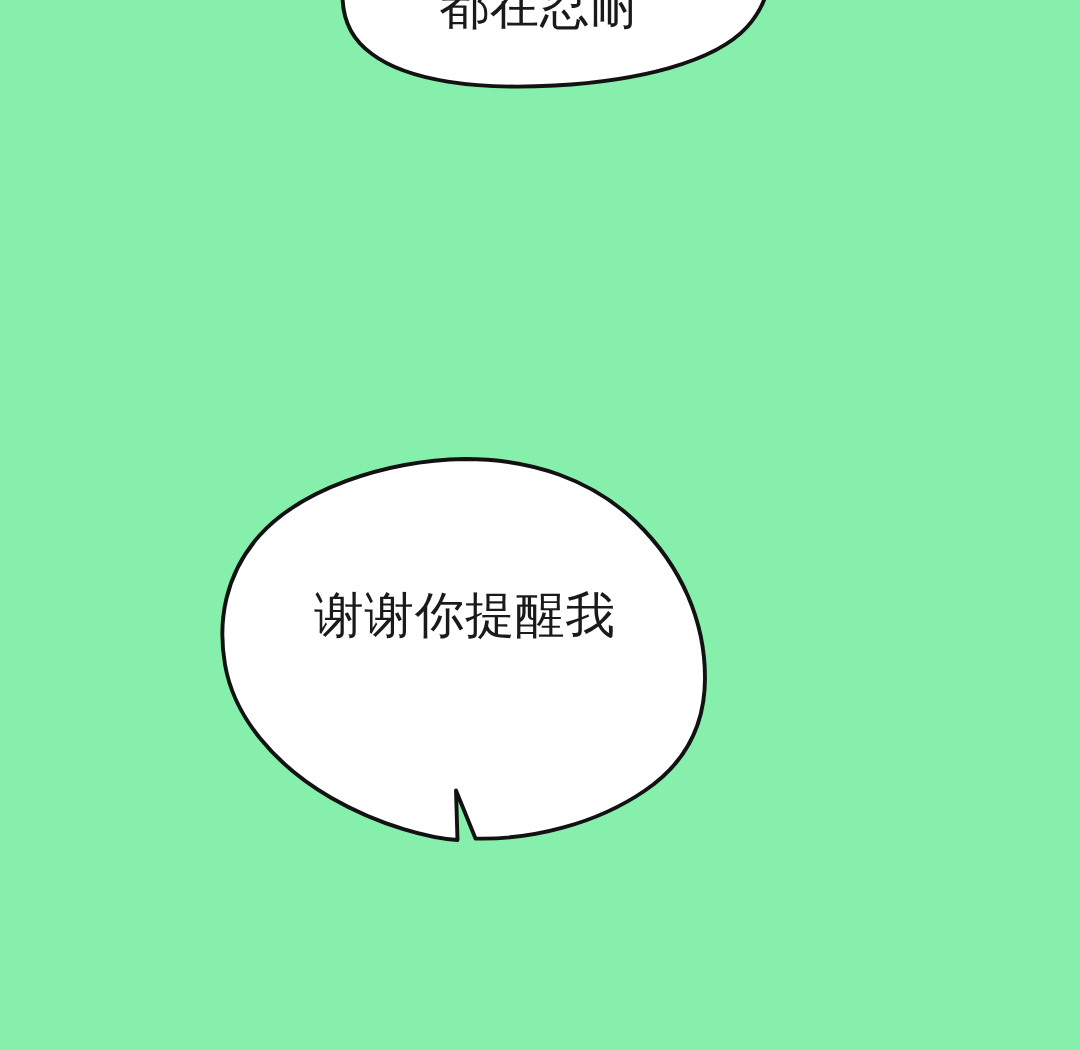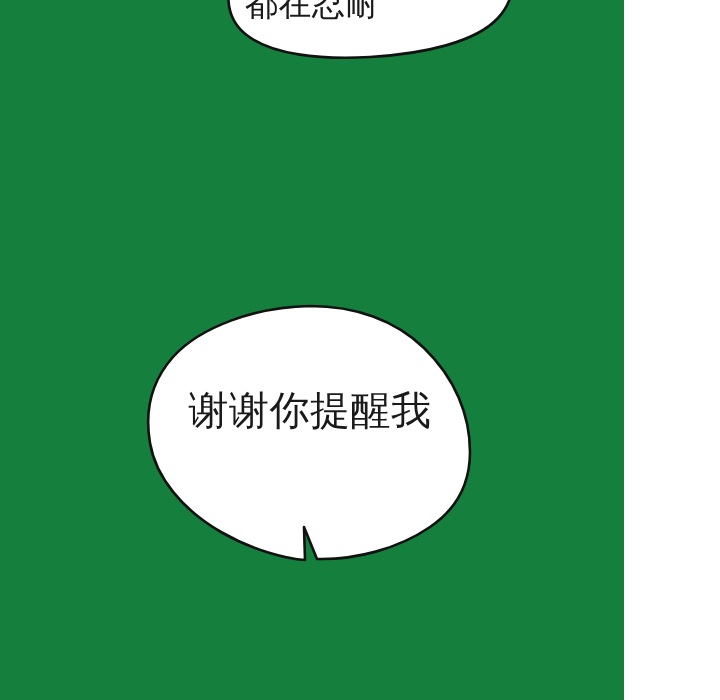--- a/index.html
+++ b/index.html
@@ -5,23 +5,23 @@
   html, body {
     margin: 0;
     padding: 0;
     background: #ffffff;
   }
   body {
     font-family: "DejaVu Sans", "Liberation Sans", sans-serif;
   }
   #page {
     position: relative;
-    width: 624px;
+    width: 720px;
     height: 700px;
-    background: #15803d;
+    background: #86efac;
     overflow: hidden;
   }
   .comic-svg {
     position: absolute;
     top: 0;
     left: 0;
     width: 720px;
     height: 700px;
     display: block;
   }
@@ -45,21 +45,21 @@
     left: 0;
     right: 0;
     top: -16px;
     font-size: 33px;
     line-height: 40px;
   }
   #panel-main-text {
     left: 150px;
     width: 320px;
     top: 384px;
-    font-size: 40px;
+    font-size: 33px;
     line-height: 52px;
   }
   #panel-main-text .line-1 { display: block; }
   #panel-main-text .line-2 { display: block; }
 </style>
 </head>
 <body>
 
 <div id="page">
 

